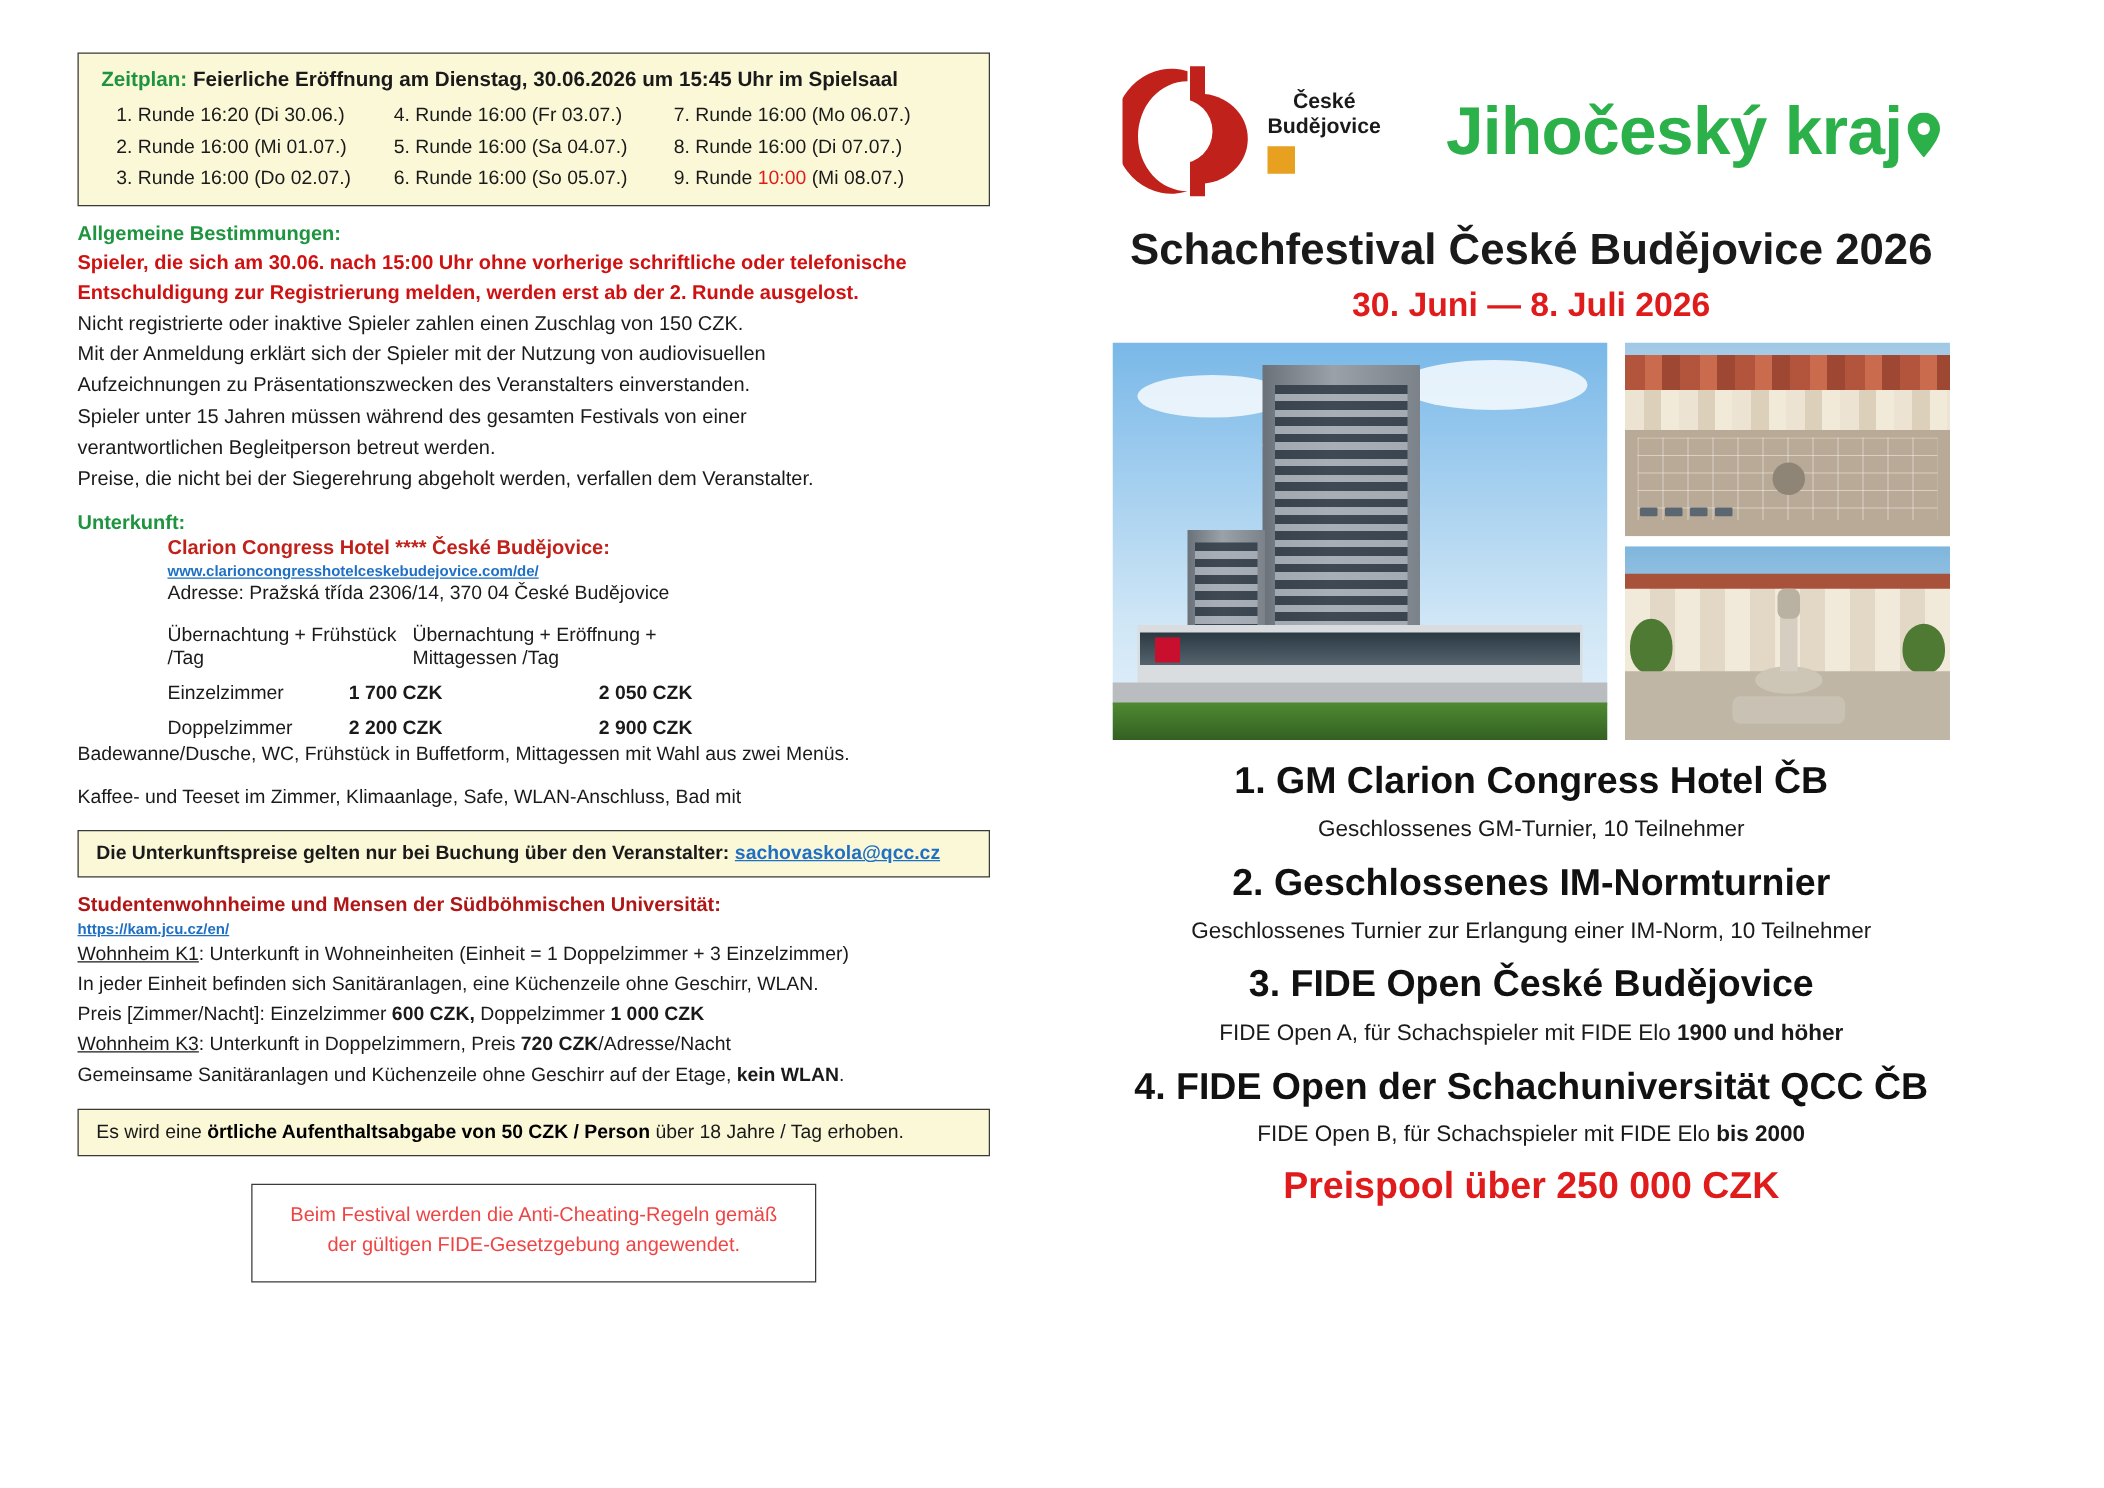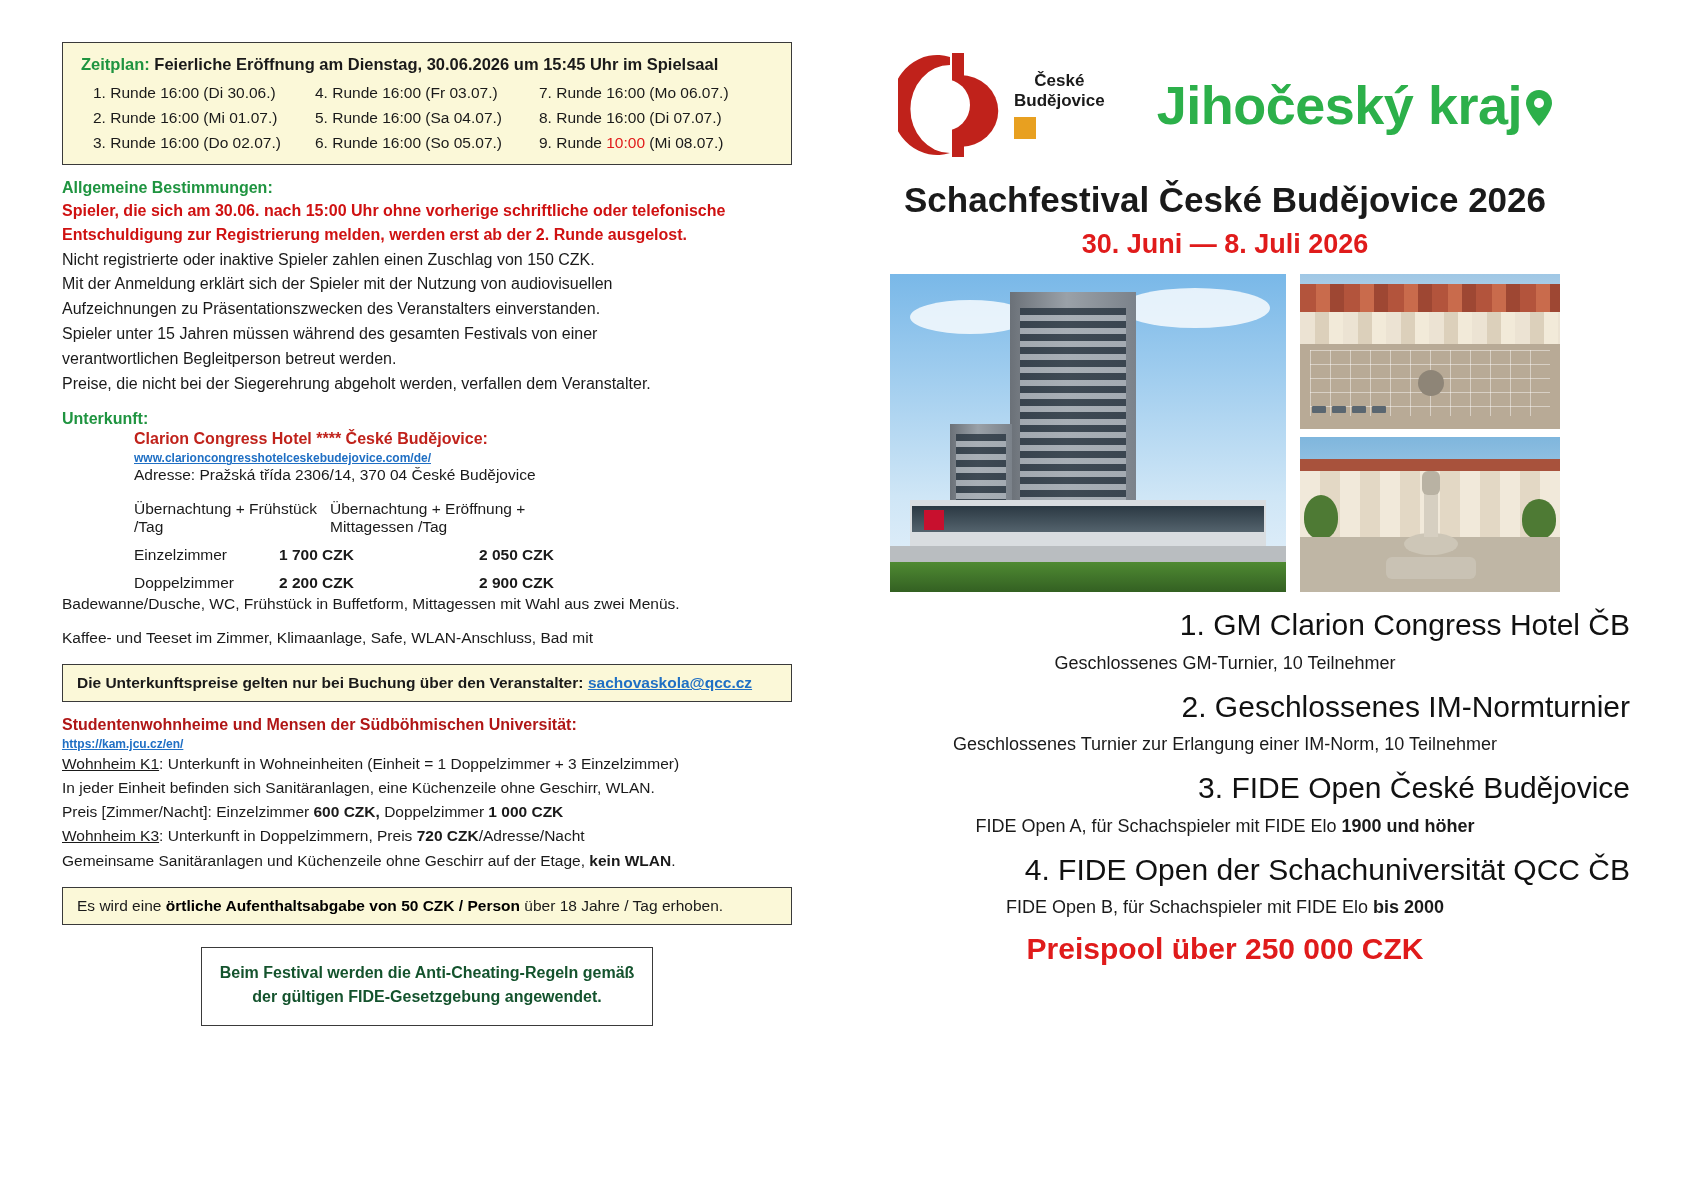--- a/index.html
+++ b/index.html
@@ -65,21 +65,21 @@
   .uline { text-decoration: underline; }
   b.bk { font-weight: bold; }
 
   .anti-box {
     border: 1px solid #3a3a3a;
     width: 452px;
     margin: 22px auto 0 auto;
     padding: 13px 10px 15px 10px;
     text-align: center;
   }
-  .anti-box div { font-size: 16px; font-weight: bold; color: #14532d; line-height: 1.55; }
+  .anti-box div { font-size: 16px; font-weight: normal; color: #ef4444; line-height: 1.55; }
 
   
   .right-col {
     position: absolute;
     left: 820px; top: 40px;
     width: 810px;
     text-align: center;
   }
 
   .logos { display: flex; align-items: center; justify-content: center; gap: 52px; height: 130px; }
@@ -95,21 +95,21 @@
   .jk-pin { width: 26px; height: 36px; margin-bottom: -6px; }
 
   .fest-title { font-size: 35px; font-weight: bold; color: #1a1a1a; margin-top: 10px; }
   .fest-date { font-size: 27px; font-weight: bold; color: #e01b1b; margin-top: 9px; }
 
   .photos { display: flex; gap: 14px; margin-top: 14px; height: 318px; justify-content: center; }
   .photo-main { width: 396px; height: 318px; position: relative; overflow: hidden; }
   .photo-side { display: flex; flex-direction: column; gap: 8px; }
   .photo-sq { width: 260px; height: 155px; position: relative; overflow: hidden; }
 
-  .t-num { font-size: 30px; font-weight: normal; color: #111; margin-top: 16px; line-height: 1.15; text-align: right; }
+  .t-num { font-size: 30px; font-weight: bold; color: #111; margin-top: 16px; line-height: 1.15; }
   .t-sub { font-size: 18px; color: #1a1a1a; margin-top: 10px; }
   .t-sub b { font-weight: bold; }
   .prize { font-size: 30px; font-weight: bold; color: #e01b1b; margin-top: 14px; }
 
   
   .sky { position: absolute; inset: 0; background: linear-gradient(#79b8e8, #cfe6f6 70%, #e6f1fa); }
   .cloud { position: absolute; background: rgba(255,255,255,.8); border-radius: 50%; }
   .tower { position: absolute; background: linear-gradient(90deg,#6b7178,#9aa1a8 45%,#7b828a); }
   .tower-win { position: absolute; background: repeating-linear-gradient(180deg,#2e3a45 0 7px,#aab1b8 7px 13px); opacity: .85; }
   .podium { position: absolute; background: #d9dde0; }
@@ -144,21 +144,21 @@
   <div class="left-col">
 
     
     <div class="yellow-box">
       <div class="sched-title">
         <span class="lbl">Zeitplan:</span>
         <span>Feierliche Eröffnung am Dienstag, 30.06.2026 um 15:45 Uhr im Spielsaal</span>
       </div>
 
       <div class="sched-row">
-        <span class="sched-cell c1">1. Runde 16:00 (Di 30.06.)</span>
+        <span class="sched-cell c1">1. Runde 16:20 (Di 30.06.)</span>
         <span class="sched-cell c2">4. Runde   16:00 (Fr 03.07.)</span>
         <span class="sched-cell c3"><span>7. Runde 16:00 (Mo 06.07.)</span></span>
       </div>
       <div class="sched-row">
         <span class="sched-cell c1">2. Runde 16:00 (Mi 01.07.)</span>
         <span class="sched-cell c2">5. Runde   16:00 (Sa 04.07.)</span>
         <span class="sched-cell c3"><span>8. Runde 16:00 (Di 07.07.)</span></span>
       </div>
       <div class="sched-row">
         <span class="sched-cell c1">3. Runde 16:00 (Do 02.07.)</span>

